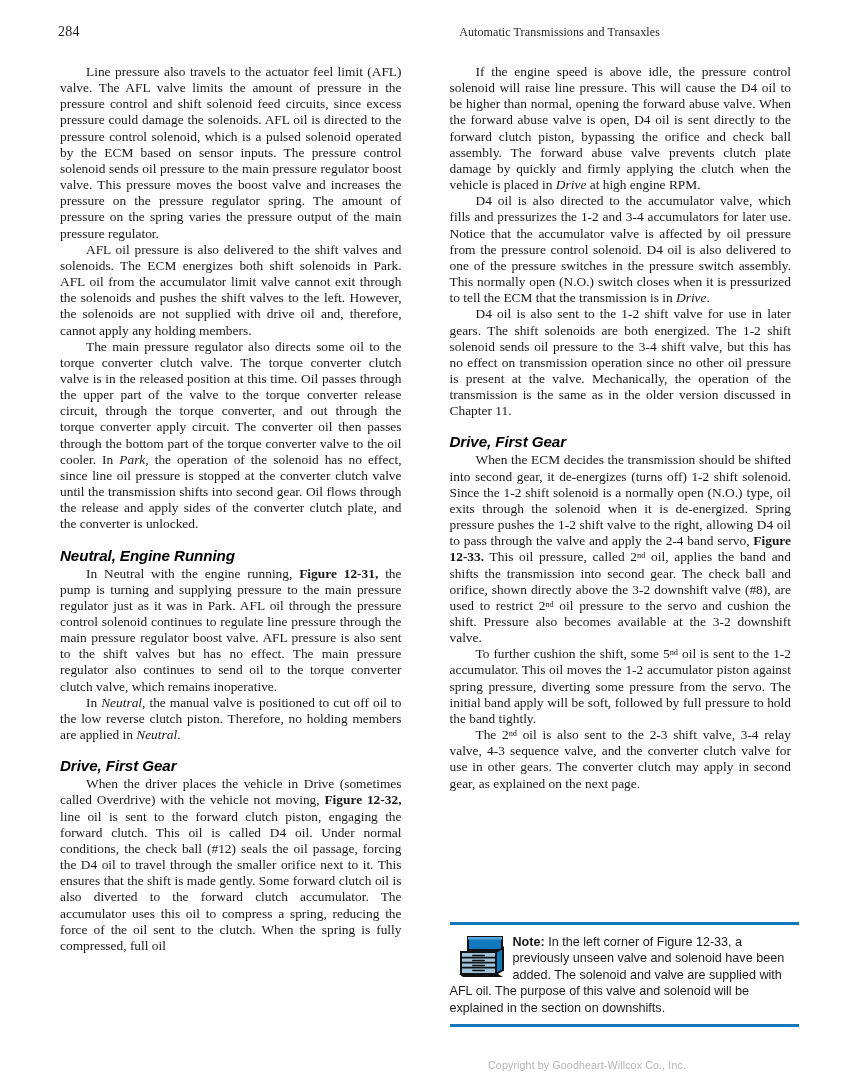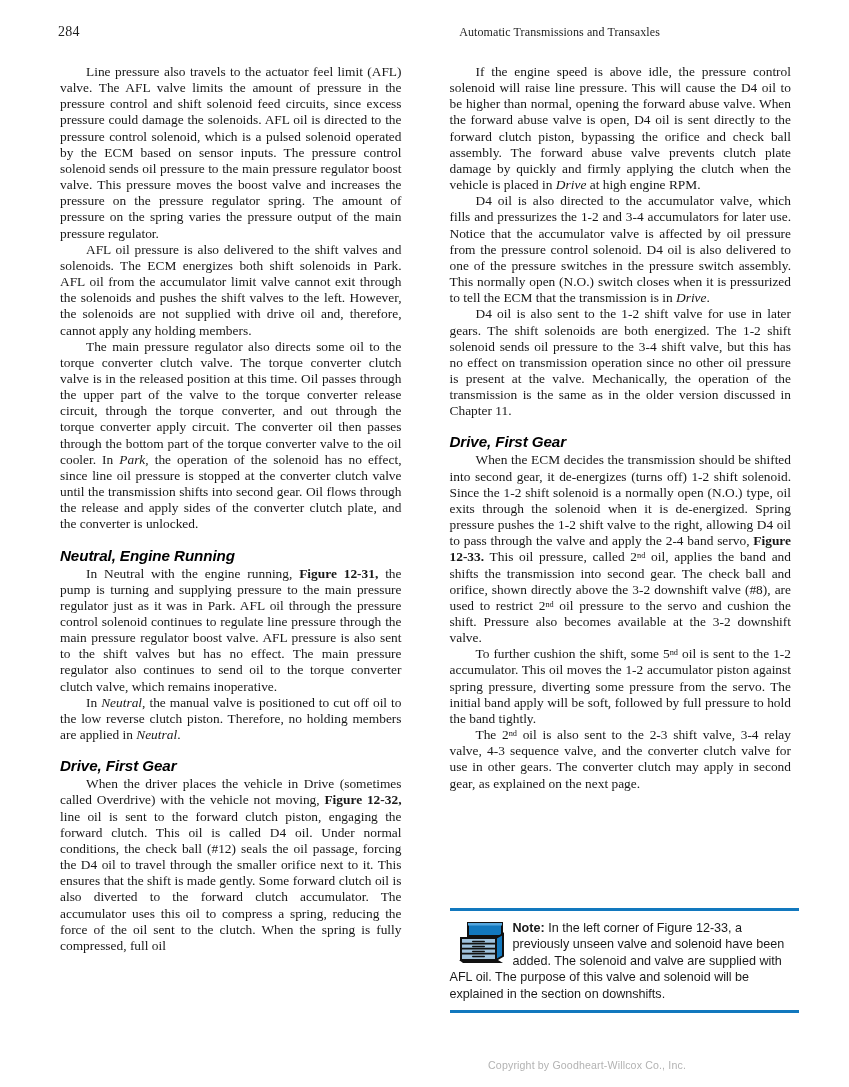--- a/index.html
+++ b/index.html
@@ -93,21 +93,21 @@
     font-size: 0.62em;
     vertical-align: 0.42em;
     line-height: 0;
   }
 
   
   .note-box {
     position: absolute;
     left: 0;
     right: 0;
-    bottom: 16px;
+    bottom: 2px;
     width: 349px;
     margin-top: 44px;
   }
   .note-rule {
     height: 3px;
     background: #1278be;
     width: 100%;
   }
   .note-rule.top { margin-bottom: 9px; }
   .note-rule.bottom { margin-top: 8px; }

